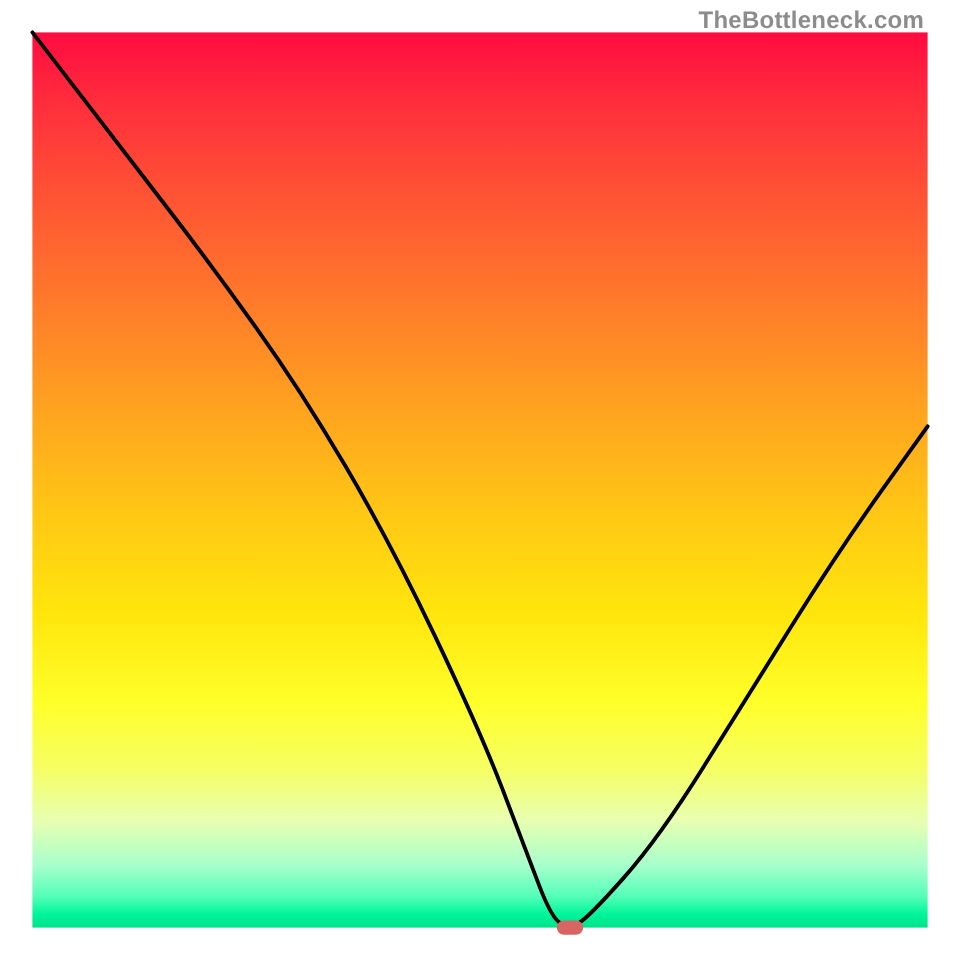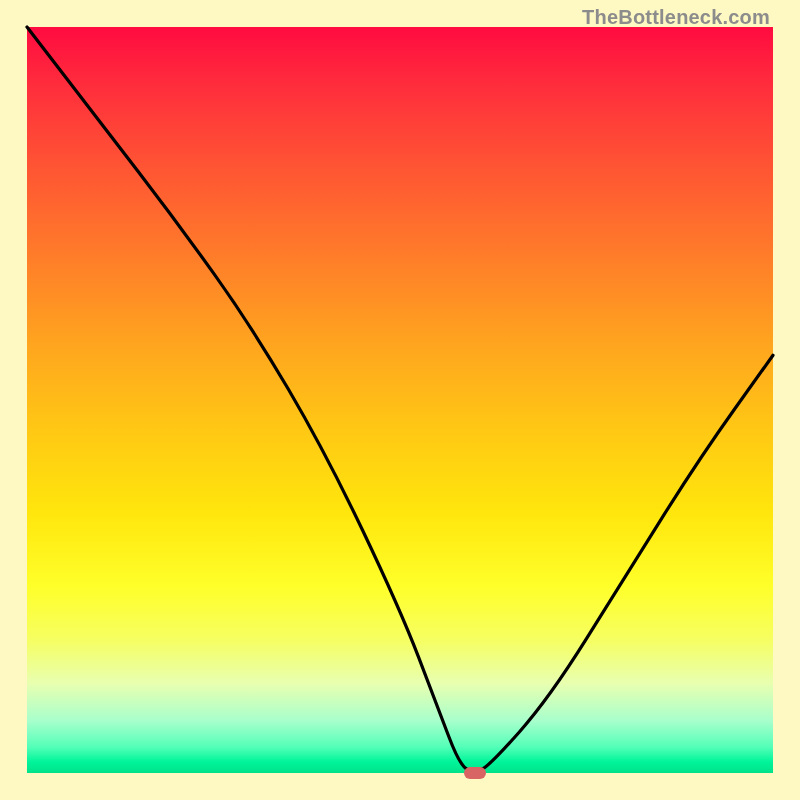--- a/index.html
+++ b/index.html
@@ -7,21 +7,21 @@
     padding: 0;
     width: 800px;
     height: 800px;
     background: #000;
     overflow: hidden;
   }
   .container {
     position: relative;
     width: 800px;
     height: 800px;
-    background: #fef9c3;
+    background: #ffffff;
   }
   .plot-area {
     position: absolute;
     left: 27px;
     top: 27px;
     width: 746px;
     height: 746px;
     background: linear-gradient(to bottom,
       #ff0b40 0%,
       #ff2e3c 8%,

